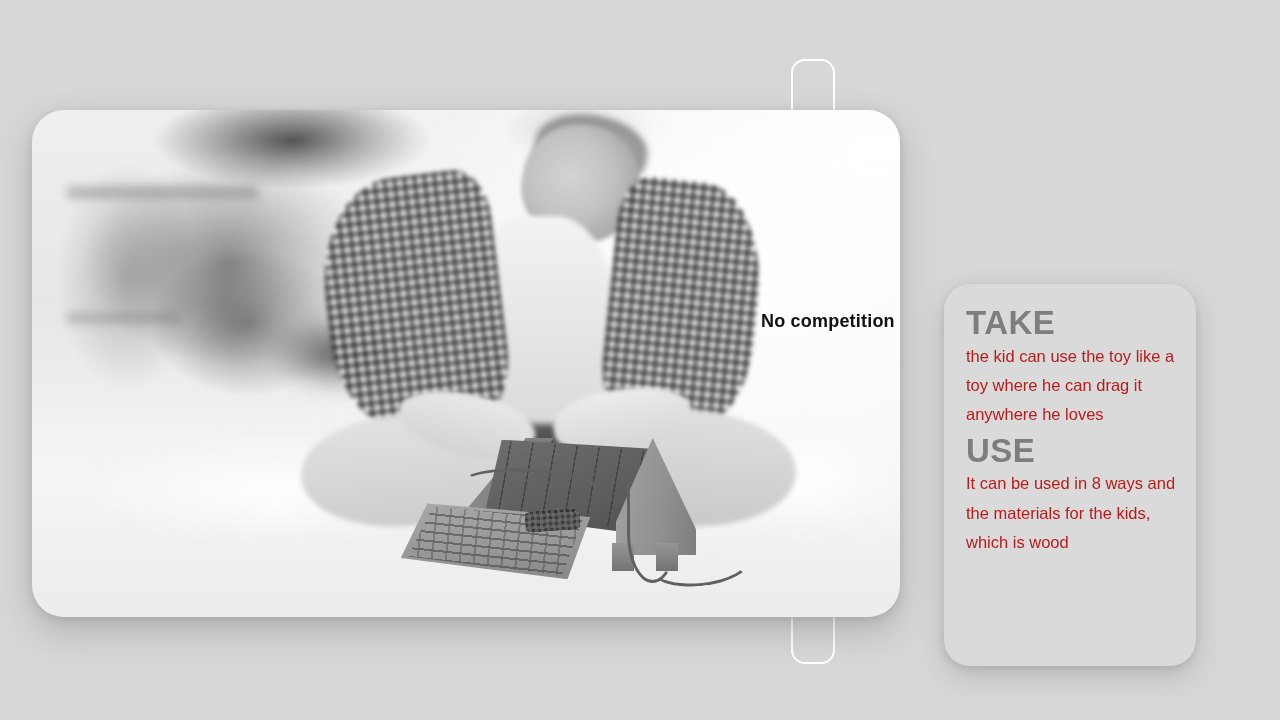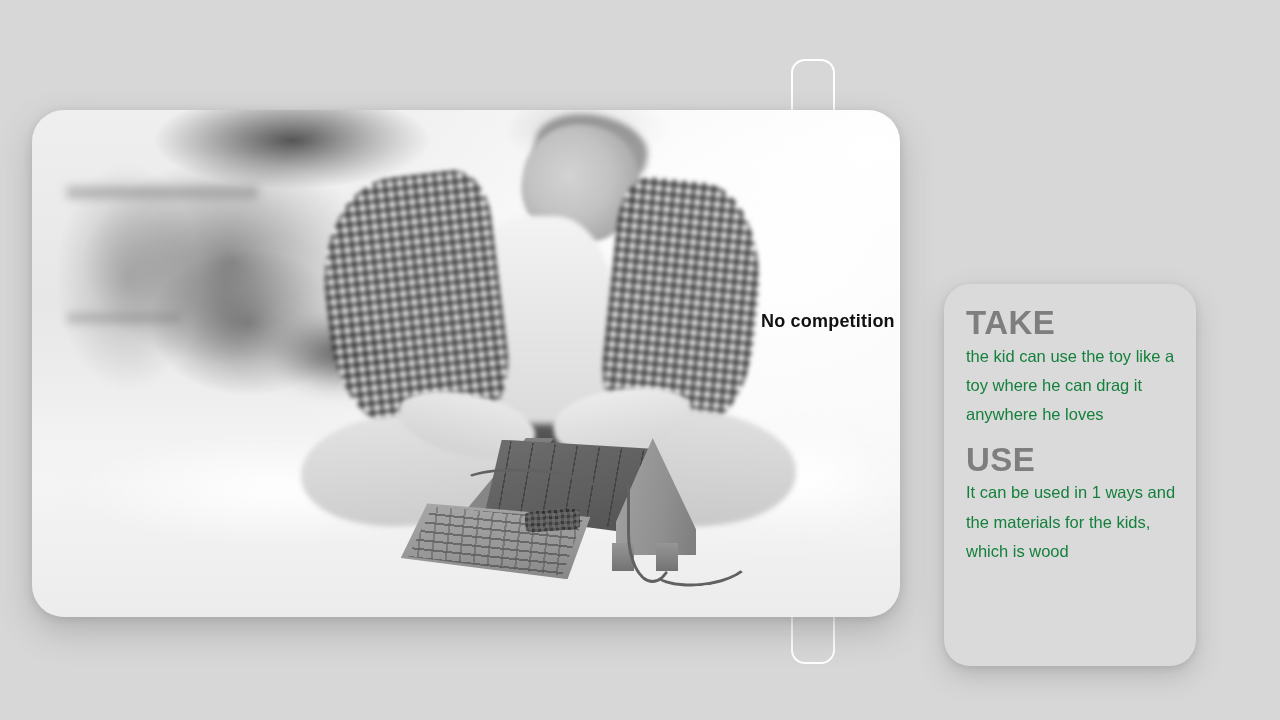--- a/index.html
+++ b/index.html
@@ -260,25 +260,25 @@
     font-size:33px;
     line-height:1.02;
     font-weight:700;
     font-stretch:condensed;
     color:#7e7e7e;
     letter-spacing:.5px;
   }
   .info-body {
     font-size:16.5px;
     line-height:1.78;
-    color:#15803d;
+    color:#b91c1c;
     font-stretch:condensed;
     margin-top:2px;
   }
-  .info-block + .info-block { margin-top:13px; }
+  .info-block + .info-block { margin-top:4px; }
 </style>
 </head>
 <body>
 
 <div id="stage">
 
   <div class="outline-shape"></div>
 
   <div class="photo-card">
     <div class="photo">
@@ -321,17 +321,17 @@
 
   </div>
 
   <div class="info-panel">
     <div class="info-block">
       <div class="info-heading">TAKE</div>
       <div class="info-body">the kid can use the toy like a toy where he can drag it anywhere he loves</div>
     </div>
     <div class="info-block">
       <div class="info-heading">USE</div>
-      <div class="info-body">It can be used in 1 ways and the materials for the kids, which is wood</div>
+      <div class="info-body">It can be used in 8 ways and the materials for the kids, which is wood</div>
     </div>
   </div>
 
 </div>
 
 </body></html>

